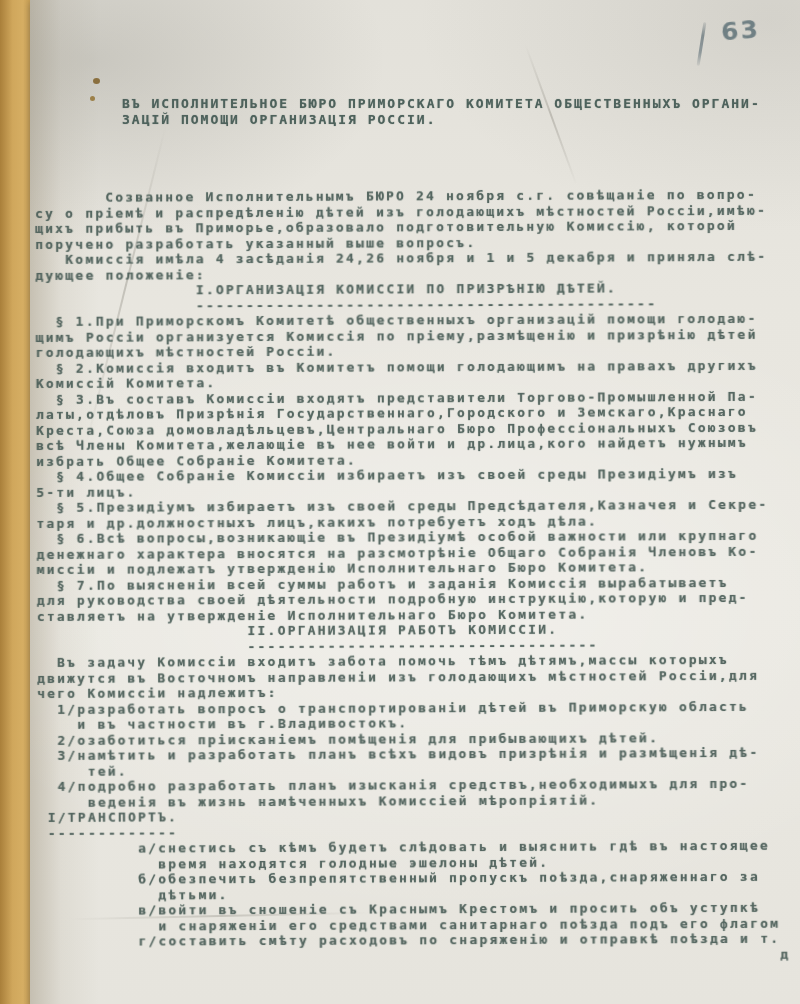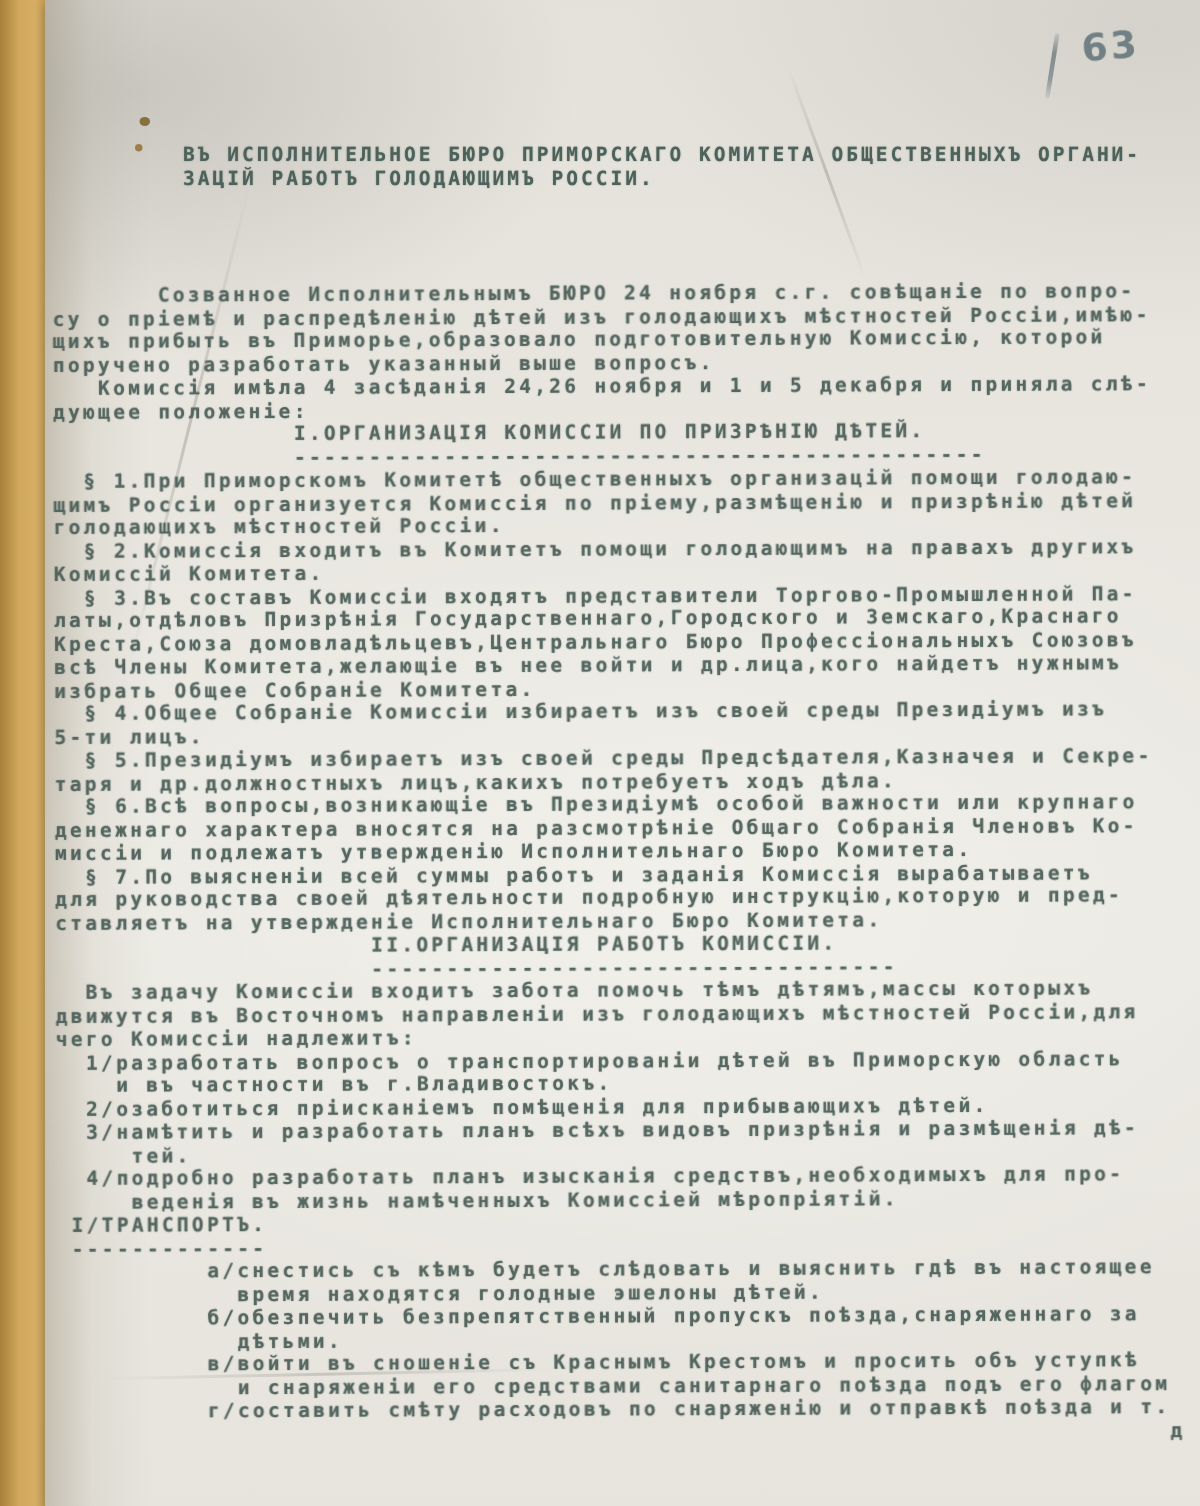--- a/index.html
+++ b/index.html
@@ -89,14 +89,14 @@
   <div class="crease c1"></div>
   <div class="crease c2"></div>
   <div class="crease c3"></div>
   <div class="speck s1"></div>
   <div class="speck s2"></div>
 </div>
 
 <div class="pen-mark"></div>
 <div class="page-number">63</div>
 
-<div class="doc-title"><div class="line">ВЪ ИСПОЛНИТЕЛЬНОЕ БЮРО ПРИМОРСКАГО КОМИТЕТА ОБЩЕСТВЕННЫХЪ ОРГАНИ-</div><div class="line">ЗАЦІЙ РАБОТЪ ГОЛОДАЮЩИМЪ РОССІИ.</div></div>
+<div class="doc-title"><div class="line">ВЪ ИСПОЛНИТЕЛЬНОЕ БЮРО ПРИМОРСКАГО КОМИТЕТА ОБЩЕСТВЕННЫХЪ ОРГАНИ-</div><div class="line">ЗАЦІЙ ПОМОЩИ ОРГАНИЗАЦІЯ РОССІИ.</div></div>
 <div class="doc-body"><div class="line">       Созванное Исполнительнымъ БЮРО 24 ноября с.г. совѣщаніе по вопро-</div><div class="line">су о пріемѣ и распредѣленію дѣтей изъ голодающихъ мѣстностей Россіи,имѣю-</div><div class="line">щихъ прибыть въ Приморье,образовало подготовительную Комиссію, которой</div><div class="line">поручено разработать указанный выше вопросъ.</div><div class="line">   Комиссія имѣла 4 засѣданія 24,26 ноября и 1 и 5 декабря и приняла слѣ-</div><div class="line">дующее положеніе:</div><div class="line">                І.ОРГАНИЗАЦІЯ КОМИССІИ ПО ПРИЗРѢНІЮ ДѢТЕЙ.</div><div class="line">                ----------------------------------------------</div><div class="line">  § 1.При Приморскомъ Комитетѣ общественныхъ организацій помощи голодаю-</div><div class="line">щимъ Россіи организуется Комиссія по пріему,размѣщенію и призрѣнію дѣтей</div><div class="line">голодающихъ мѣстностей Россіи.</div><div class="line">  § 2.Комиссія входитъ въ Комитетъ помощи голодающимъ на правахъ другихъ</div><div class="line">Комиссій Комитета.</div><div class="line">  § 3.Въ составъ Комиссіи входятъ представители Торгово-Промышленной Па-</div><div class="line">латы,отдѣловъ Призрѣнія Государственнаго,Городского и Земскаго,Краснаго</div><div class="line">Креста,Союза домовладѣльцевъ,Центральнаго Бюро Профессіональныхъ Союзовъ</div><div class="line">всѣ Члены Комитета,желающіе въ нее войти и др.лица,кого найдетъ нужнымъ</div><div class="line">избрать Общее Собраніе Комитета.</div><div class="line">  § 4.Общее Собраніе Комиссіи избираетъ изъ своей среды Президіумъ изъ</div><div class="line">5-ти лицъ.</div><div class="line">  § 5.Президіумъ избираетъ изъ своей среды Предсѣдателя,Казначея и Секре-</div><div class="line">таря и др.должностныхъ лицъ,какихъ потребуетъ ходъ дѣла.</div><div class="line">  § 6.Всѣ вопросы,возникающіе въ Президіумѣ особой важности или крупнаго</div><div class="line">денежнаго характера вносятся на разсмотрѣніе Общаго Собранія Членовъ Ко-</div><div class="line">миссіи и подлежатъ утвержденію Исполнительнаго Бюро Комитета.</div><div class="line">  § 7.По выясненіи всей суммы работъ и заданія Комиссія вырабатываетъ</div><div class="line">для руководства своей дѣятельности подробную инструкцію,которую и пред-</div><div class="line">ставляетъ на утвержденіе Исполнительнаго Бюро Комитета.</div><div class="line">                     ІІ.ОРГАНИЗАЦІЯ РАБОТЪ КОМИССІИ.</div><div class="line">                     -----------------------------------</div><div class="line">  Въ задачу Комиссіи входитъ забота помочь тѣмъ дѣтямъ,массы которыхъ</div><div class="line">движутся въ Восточномъ направленіи изъ голодающихъ мѣстностей Россіи,для</div><div class="line">чего Комиссіи надлежитъ:</div><div class="line">  1/разработать вопросъ о транспортированіи дѣтей въ Приморскую область</div><div class="line">    и въ частности въ г.Владивостокъ.</div><div class="line">  2/озаботиться пріисканіемъ помѣщенія для прибывающихъ дѣтей.</div><div class="line">  3/намѣтить и разработать планъ всѣхъ видовъ призрѣнія и размѣщенія дѣ-</div><div class="line">     тей.</div><div class="line">  4/подробно разработать планъ изысканія средствъ,необходимыхъ для про-</div><div class="line">     веденія въ жизнь намѣченныхъ Комиссіей мѣропріятій.</div><div class="line"> І/ТРАНСПОРТЪ.</div><div class="line"> -------------</div><div class="line">          а/снестись съ кѣмъ будетъ слѣдовать и выяснить гдѣ въ настоящее</div><div class="line">            время находятся голодные эшелоны дѣтей.</div><div class="line">          б/обезпечить безпрепятственный пропускъ поѣзда,снаряженнаго за</div><div class="line">            дѣтьми.</div><div class="line">          в/войти въ сношеніе съ Краснымъ Крестомъ и просить объ уступкѣ</div><div class="line">            и снаряженіи его средствами санитарнаго поѣзда подъ его флагом</div><div class="line">          г/составить смѣту расходовъ по снаряженію и отправкѣ поѣзда и т.</div><div class="line">                                                                          д</div></div>
 
 </body></html>

